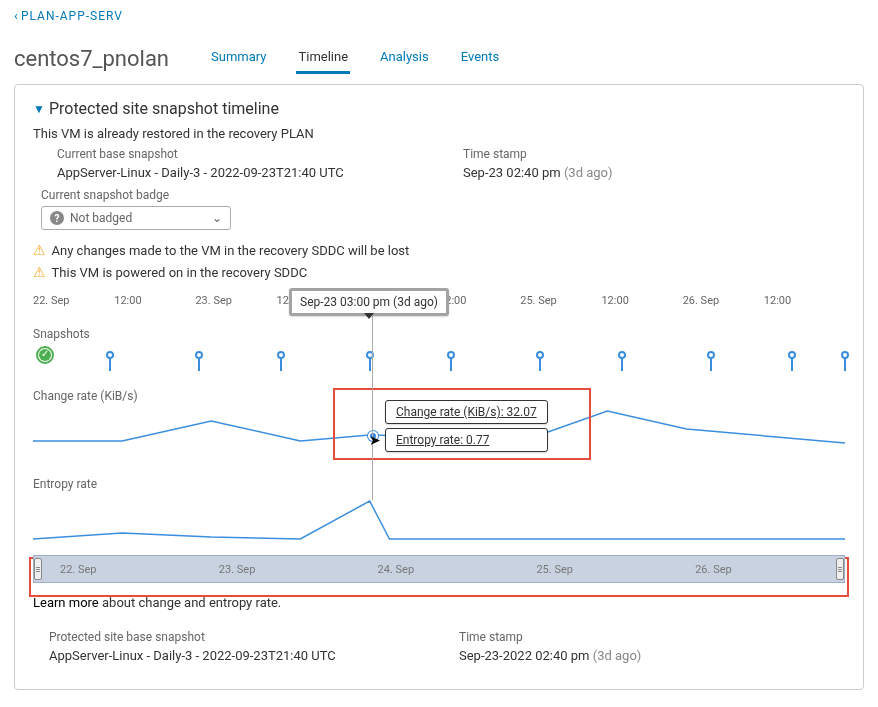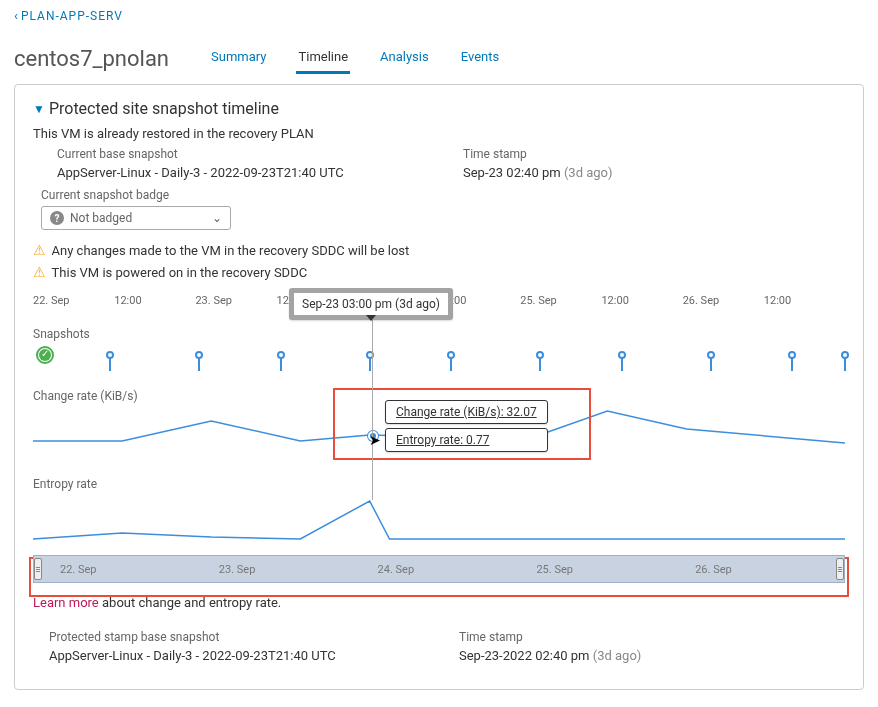--- a/index.html
+++ b/index.html
@@ -97,21 +97,21 @@
     color: #666;
     border-top: 0;
     padding: 4px 0 2px 0;
   }
   .axis span { flex: 1; text-align: left; }
   .tooltip-box {
     position: absolute;
     top: -2px;
     left: 256px;
     background: #fff;
-    border: 5px solid #a3a3a3;
+    border: 3px solid #a3a3a3;
     border-radius: 3px;
     padding: 4px 8px;
     font-size: 12px;
     box-shadow: 0 1px 2px rgba(0,0,0,.15);
     z-index: 5;
   }
   .tooltip-box::after {
     content: '';
     position: absolute;
     bottom: -6px;
@@ -215,21 +215,21 @@
     width: 8px; height: 22px;
     border: 1px solid #888;
     background: #eee;
     border-radius: 2px;
     display: flex; flex-direction: column; justify-content: center; align-items: center; gap: 1px;
   }
   .brush .handle span { width: 4px; height: 1px; background: #888; }
   .brush .ticks { flex: 1; display: flex; }
   .brush .ticks span { flex: 1; padding-left: 18px; }
   .learn-row { margin-top: 12px; font-size: 13px; }
-  .learn-row a { color: #be185d; text-decoration: none; }
+  .learn-row a { color: #000000; text-decoration: none; }
   .bottom-block { margin-top: 20px; }
   .bold { font-weight: 400; margin-top: 40px; }
   .vline {
     position: absolute;
     left: 339px;
     top: 20px;
     width: 1px;
     height: 190px;
     background: #aaa;
     z-index: 2;
@@ -405,21 +405,21 @@
       </div>
     </div>
   </div>
 
   <div class="learn-row">
     <a href="#">Learn more</a><span> about change and entropy rate.</span>
   </div>
 
   <div class="bottom-block">
     <div class="twocol">
-      <div class="muted-sm">Protected stamp base snapshot</div>
+      <div class="muted-sm">Protected site base snapshot</div>
       <div class="muted-sm">Time stamp</div>
       <div>AppServer-Linux - Daily-3 - 2022-09-23T21:40 UTC</div>
       <div>
         <span>Sep-23-2022 02:40 pm</span>
         <span class="ago">(3d ago)</span>
       </div>
     </div>
   </div>
 </div>
 

